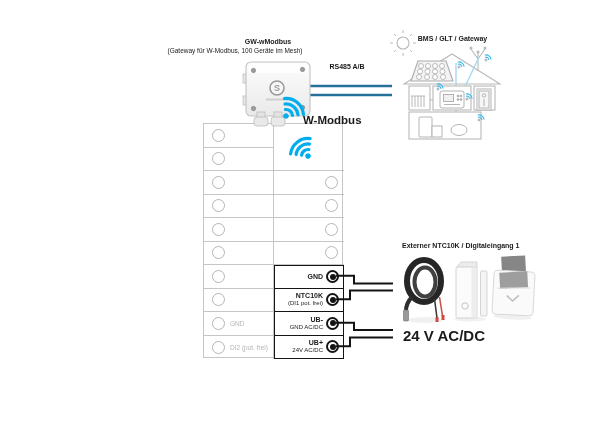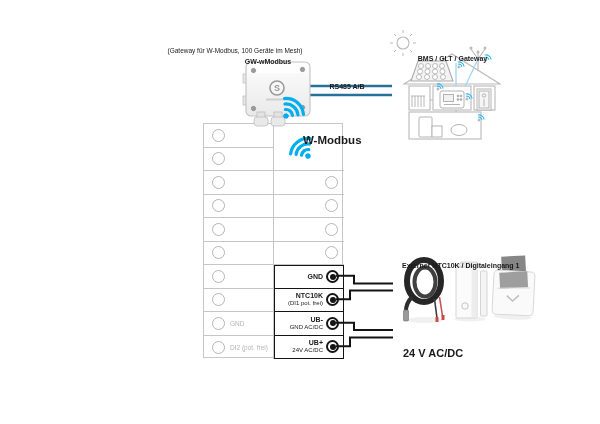--- a/index.html
+++ b/index.html
@@ -1,20 +1,20 @@
 <!DOCTYPE html>
 <html><head>
 <meta charset="utf-8">
 <style>
   html,body{margin:0;padding:0;background:#fff;}
   #stage{position:relative;width:600px;height:424px;background:#fff;overflow:hidden;
          font-family:"Liberation Sans",sans-serif;color:#1a1a1a;}
   .abs{position:absolute;}
   .lbl{position:absolute;white-space:nowrap;}
-  .bold{font-weight:bold;margin-top:20px;}
+  .bold{font-weight:bold;}
   .ctr{text-align:center;}
 
   
   .tblock{position:absolute;left:203px;top:123px;width:140px;height:235px;
           display:grid;grid-template-columns:70px 70px;grid-template-rows:repeat(10,23.5px);
           border:1px solid #c6c6c6;box-sizing:border-box;background:#fff;}
   .cell{box-sizing:border-box;display:flex;align-items:center;}
   .cl{border-right:1px solid #c6c6c6;border-bottom:1px solid #c6c6c6;padding-left:8px;gap:5px;}
   .cl.last{border-bottom:none;}
   .cr{border-bottom:1px solid #c6c6c6;justify-content:flex-end;padding-right:6px;}
@@ -292,14 +292,14 @@
       <polyline points="507,296 513,301 519,295" fill="none" stroke="#bfbfbf" stroke-width="1.6"></polyline>
     </g>
   </svg>
 
   <div class="lbl bold ctr" style="left:198px;top:38px;width:140px;font-size:7px;">GW-wModbus</div>
   <div class="lbl ctr" style="left:155px;top:47px;width:160px;font-size:6.5px;">(Gateway für W-Modbus, 100 Geräte im Mesh)</div>
   <div class="lbl bold ctr" style="left:317px;top:63px;width:60px;font-size:7px;">RS485 A/B</div>
   <div class="lbl bold" style="left:303px;top:114px;font-size:11.5px;">W-Modbus</div>
   <div class="lbl bold ctr" style="left:410px;top:35px;width:85px;font-size:7px;">BMS / GLT / Gateway</div>
   <div class="lbl bold" style="left:402px;top:242px;font-size:7px;">Externer NTC10K / Digitaleingang 1</div>
-  <div class="lbl bold" style="left:403px;top:327px;font-size:11px;">24 V AC/DC</div>
+  <div class="lbl bold" style="left:403px;top:327px;font-size:15px;">24 V AC/DC</div>
 </div>
 
 </body></html>

